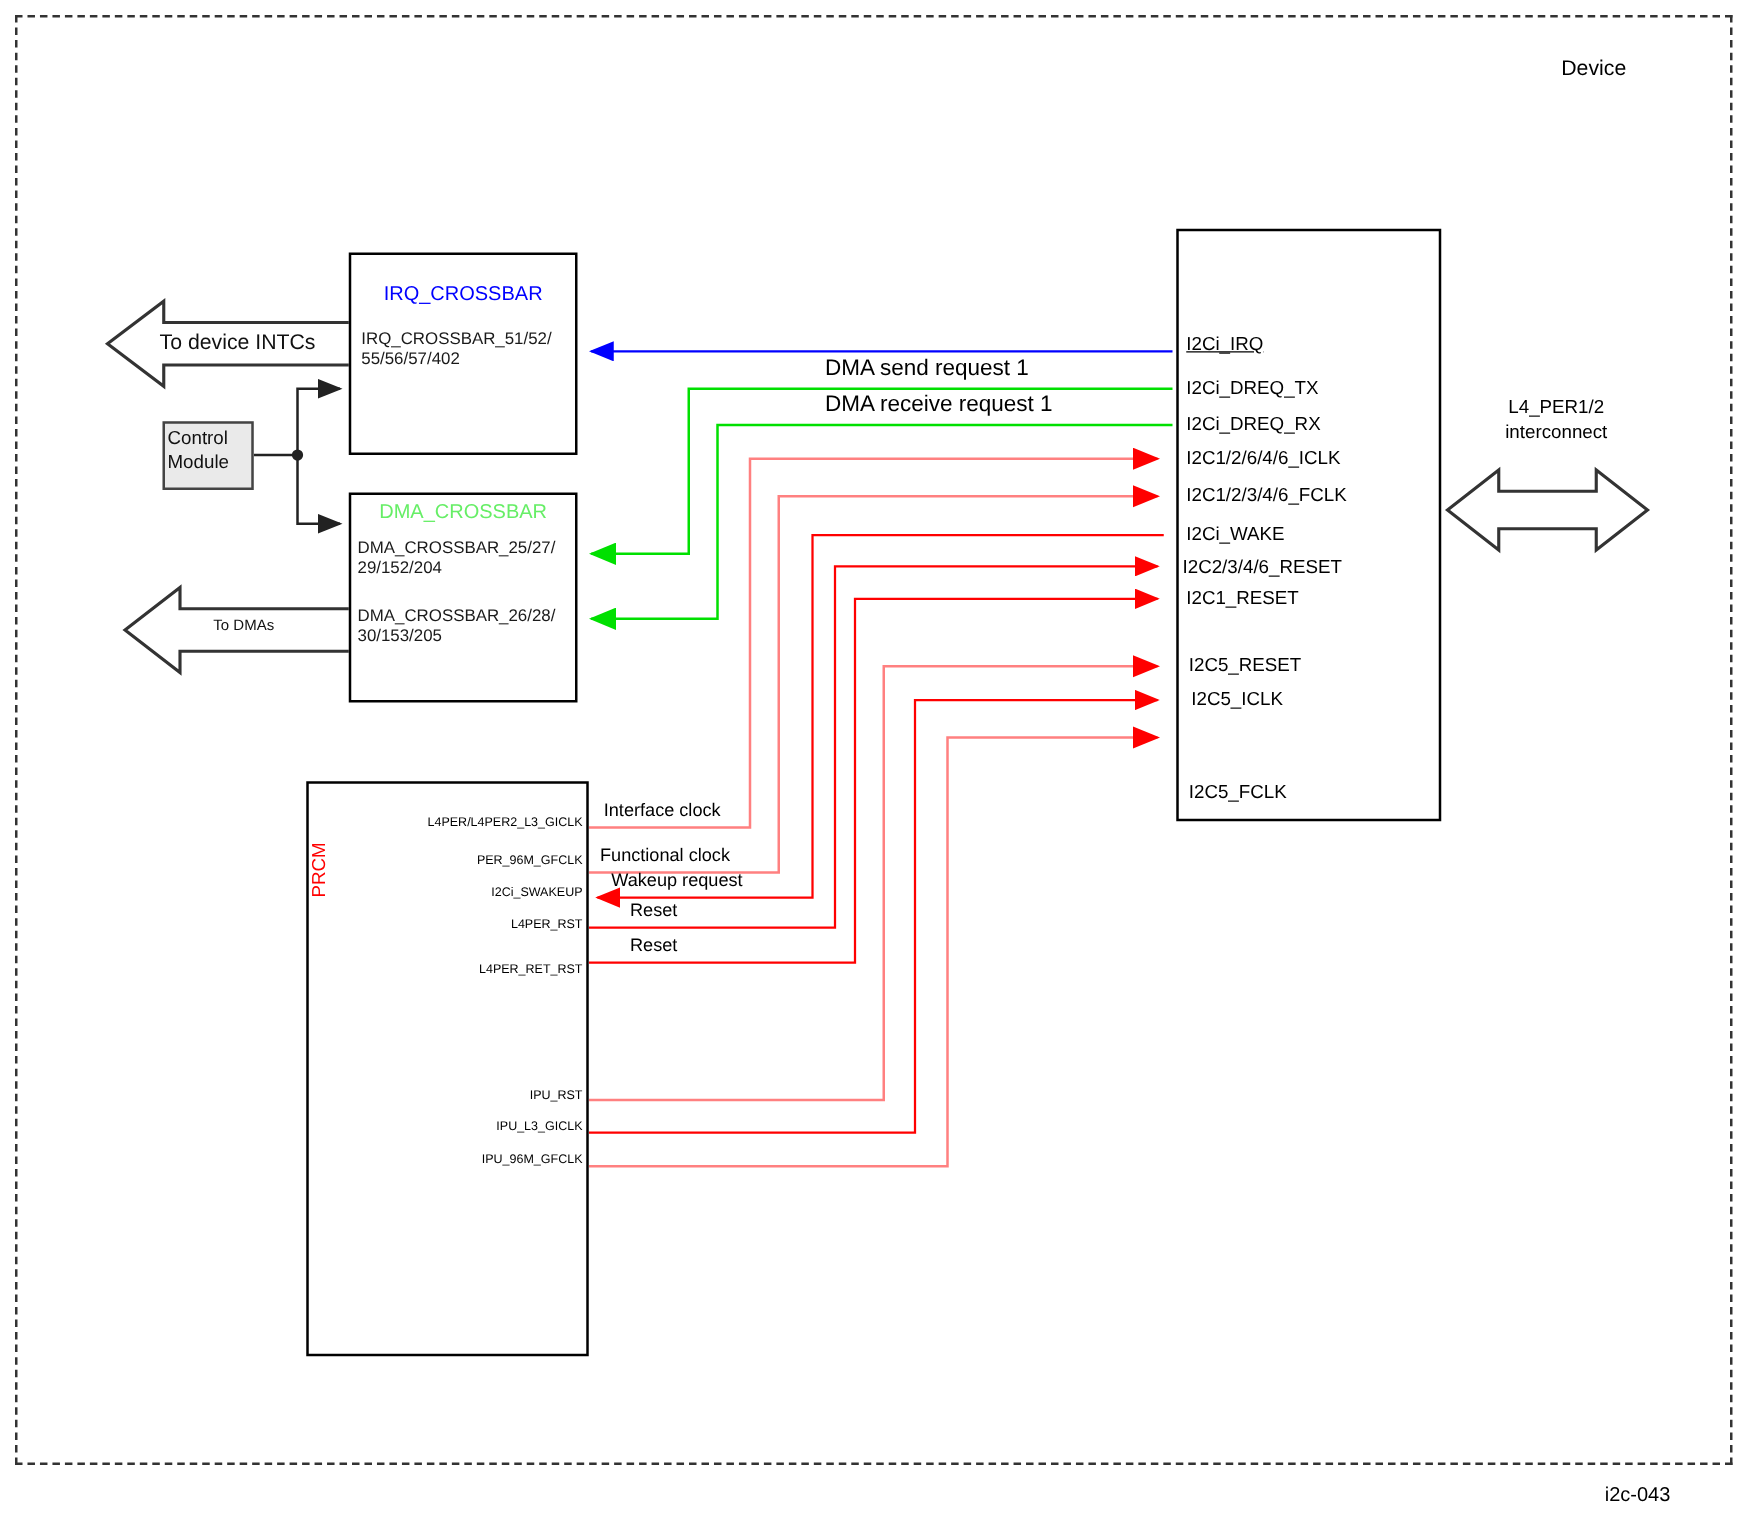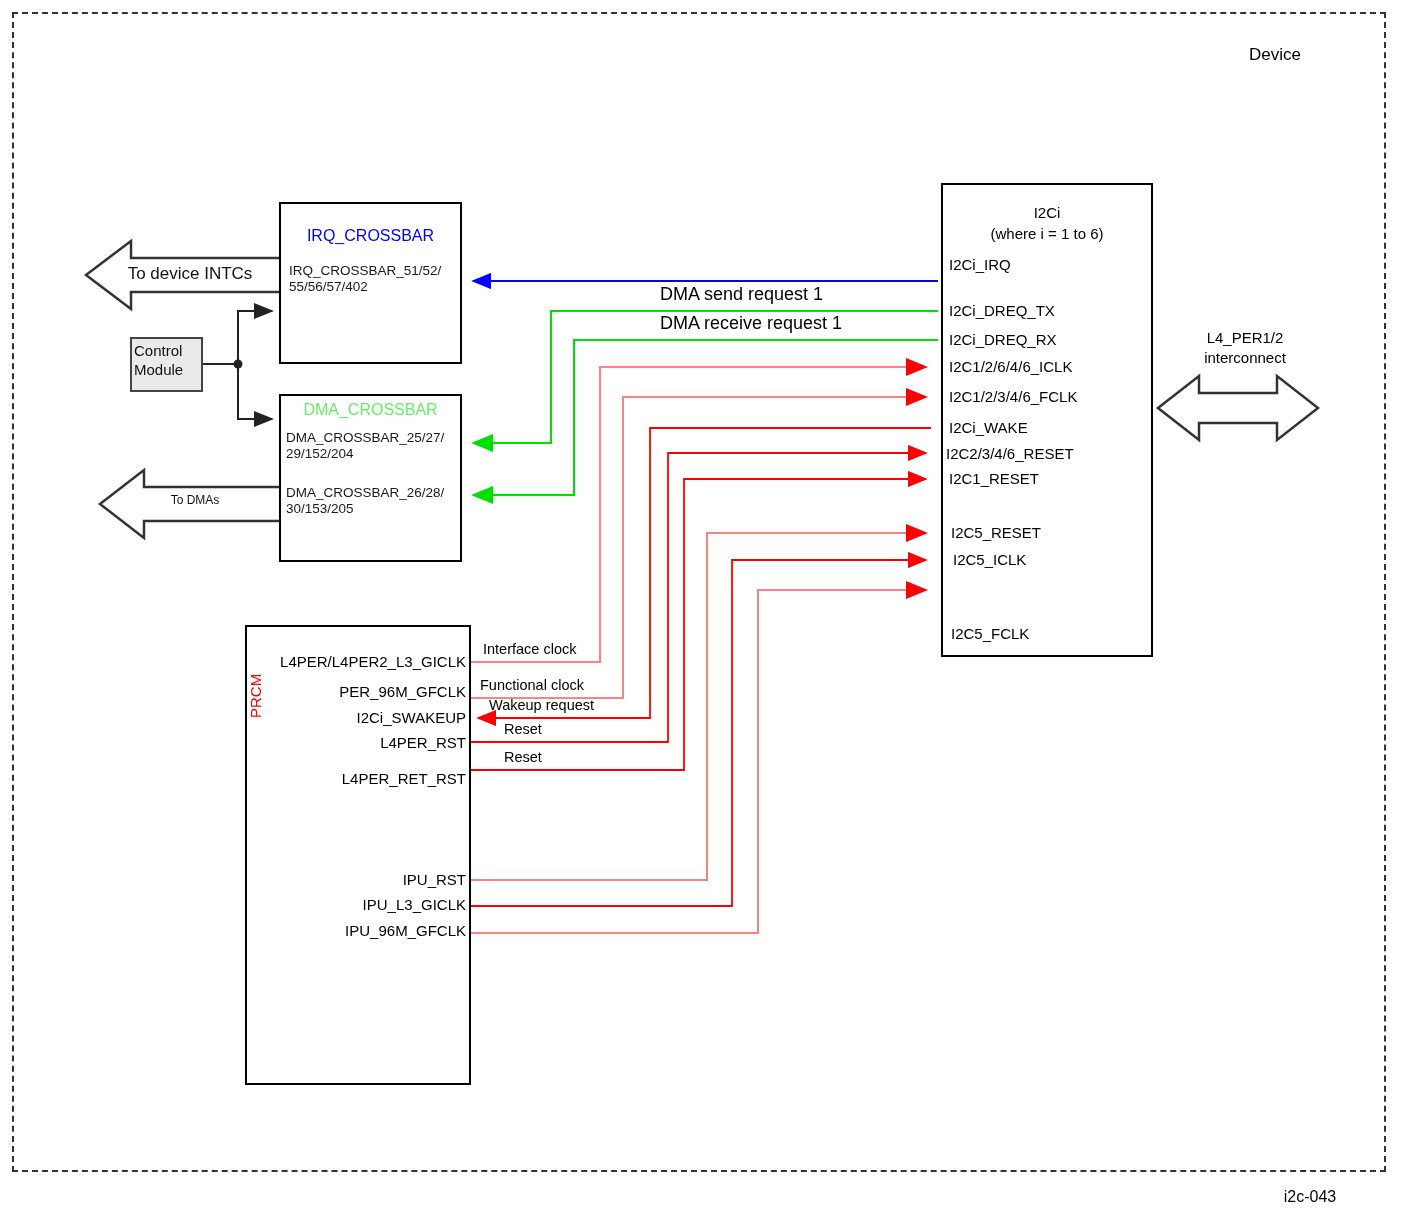--- a/index.html
+++ b/index.html
@@ -59,30 +59,30 @@
   }
   #prcm-vert-label{
     left:247px; top:718px; width:90px;
     font-size:15px; color:#ff0000;
     transform:rotate(-90deg); transform-origin:0 0;
     white-space:nowrap;
   }
   
   .port{ font-size:15px; color:#000; white-space:nowrap; left:949px; }
   
-  .pport{ font-size:15px; color:#000; white-space:nowrap; text-align:right; width:210px; left:256px; }
+  .pport{ font-size:10px; color:#000; white-space:nowrap; text-align:right; width:210px; left:256px; }
   
   .wlabel{ font-size:14.5px; color:#000; white-space:nowrap; }
   .wlabel-r{ font-size:18px; color:#000; white-space:nowrap; text-align:left; }
   
   #wires{ left:0; top:0; width:1410px; height:1227px; pointer-events:none; }
   
   #to-intcs-text{ left:100px; top:264px; width:180px; font-size:17px; color:#111; text-align:center; }
   #to-dmas-text{ left:110px; top:493px; width:170px; font-size:12px; color:#111; text-align:center; }
-  #l4-per-text{ left:1165px; top:328px; width:160px; font-size:15px; line-height:20px; color:#000; text-align:center; }
+  #l4-per-text{ left:1165px; top:316px; width:160px; font-size:15px; line-height:20px; color:#000; text-align:center; }
 </style>
 </head>
 <body>
 
 <div id="canvas">
 
   <div class="abs" id="device-boundary"></div>
   <div class="abs" id="device-label">Device</div>
 
   <svg class="abs" id="wires" viewBox="0 0 1410 1227">
@@ -173,29 +173,27 @@
   <div class="abs btitle" id="irq-title">IRQ_CROSSBAR</div>
   <div class="abs bsmall" id="irq-sub" style="white-space:pre-line;">IRQ_CROSSBAR_51/52/
 55/56/57/402</div>
 
   <div class="abs btitle" id="dma-title">DMA_CROSSBAR</div>
   <div class="abs bsmall" id="dma-sub1" style="white-space:pre-line;">DMA_CROSSBAR_25/27/
 29/152/204</div>
   <div class="abs bsmall" id="dma-sub2" style="white-space:pre-line;">DMA_CROSSBAR_26/28/
 30/153/205</div>
 
-  <div class="abs" id="i2ci-title" style="white-space:pre-line;">I2Ci
-(where i = 1 to 6)</div>
 
   <div class="abs" id="control-module-text" style="white-space:pre-line;">Control
 Module</div>
 
   <div class="abs" id="prcm-vert-label">PRCM</div>
 
-  <div class="abs port" style="top:256px;">I2Ci_IRQ</div>
+  <div class="abs port" style="top:267px;text-decoration:underline;">I2Ci_IRQ</div>
   <div class="abs port" style="top:302px;">I2Ci_DREQ_TX</div>
   <div class="abs port" style="top:331px;">I2Ci_DREQ_RX</div>
   <div class="abs port" style="top:358px;">I2C1/2/6/4/6_ICLK</div>
   <div class="abs port" style="top:388px;">I2C1/2/3/4/6_FCLK</div>
   <div class="abs port" style="top:419px;">I2Ci_WAKE</div>
   <div class="abs port" style="top:445px;left:946px;">I2C2/3/4/6_RESET</div>
   <div class="abs port" style="top:470px;">I2C1_RESET</div>
   <div class="abs port" style="top:524px;left:951px;">I2C5_RESET</div>
   <div class="abs port" style="top:551px;left:953px;">I2C5_ICLK</div>
   <div class="abs port" style="top:577px;left:951px;margin-top:48px;">I2C5_FCLK</div>

